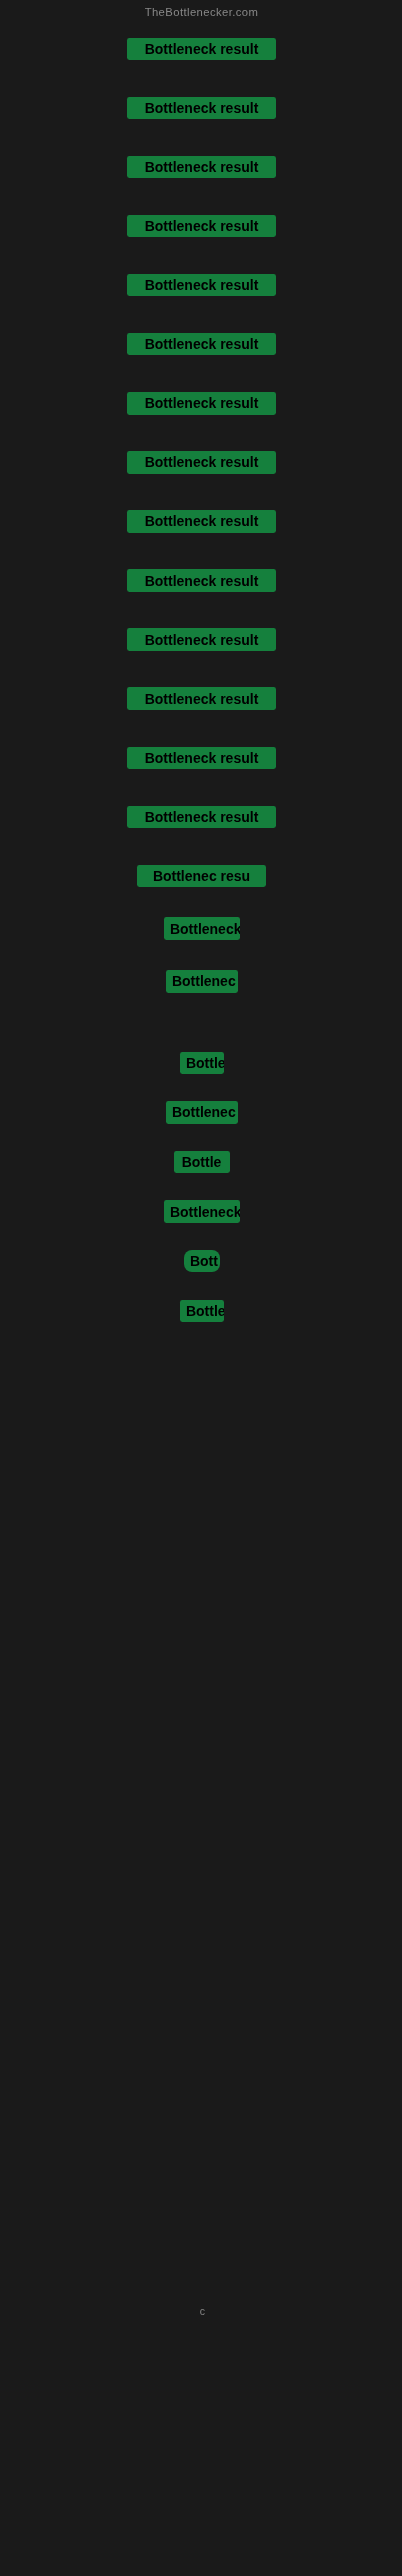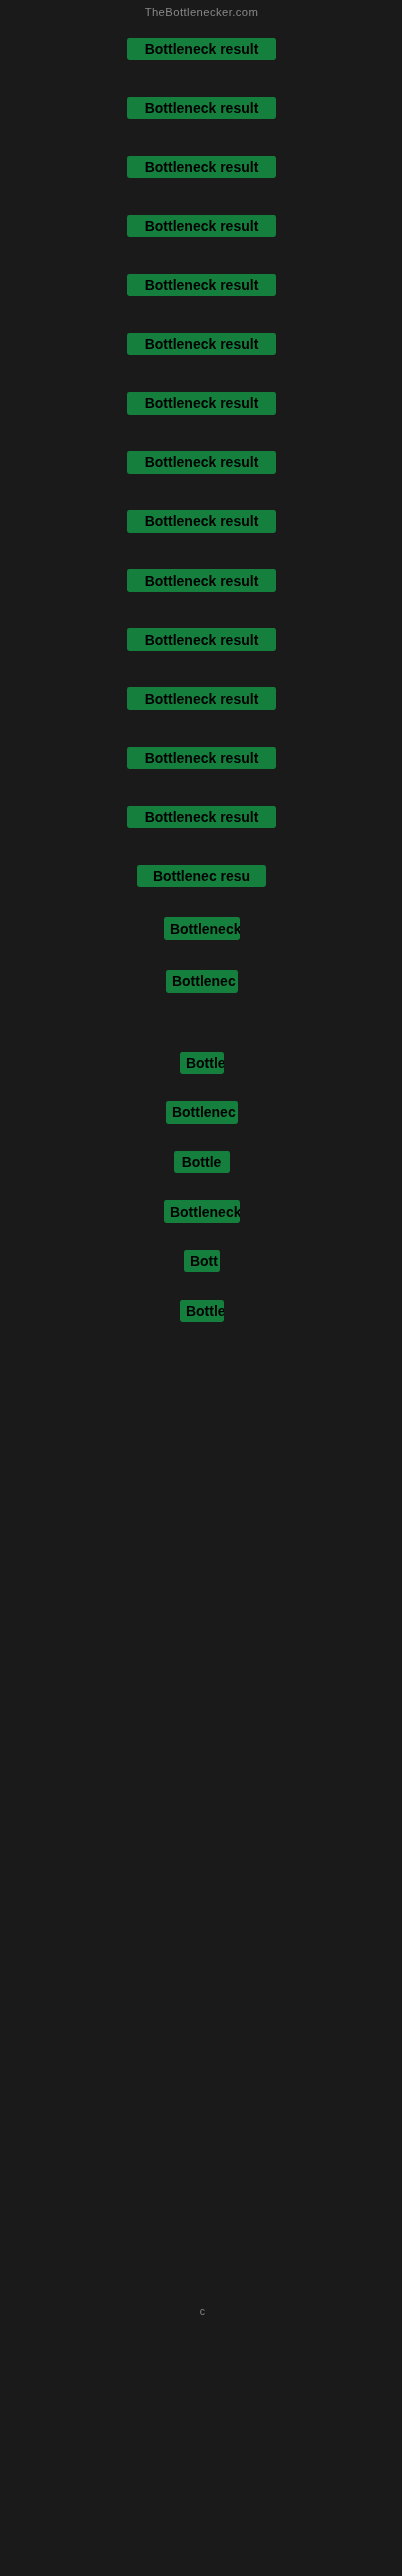--- a/index.html
+++ b/index.html
@@ -75,20 +75,20 @@
     <div class="item-row" style="padding-bottom: 24px;"><span class="bottleneck-badge" style="max-width: 149px; width: 149px;">Bottleneck result</span></div>
     <div class="item-row" style="padding-bottom: 24px;"><span class="bottleneck-badge" style="max-width: 149px; width: 149px;">Bottleneck result</span></div>
     <div class="item-row" style="padding-bottom: 24px;"><span class="bottleneck-badge" style="max-width: 149px; width: 149px;">Bottleneck result</span></div>
     <div class="item-row" style="padding-bottom: 17.7px;"><span class="bottleneck-badge" style="max-width: 129px; width: 129px;">Bottlenec resu</span></div>
     <div class="item-row" style="padding-bottom: 17.7px;"><span class="bottleneck-badge" style="max-width: 76px; width: 76px;">Bottleneck</span></div>
     <div class="item-row" style="padding-bottom: 14.5px;"><span class="bottleneck-badge" style="max-width: 72px; width: 72px;">Bottlenec</span></div>
     <div class="item-row" style="padding-bottom: 14.5px;"><span class="bottleneck-badge" style="max-width: 44px; width: 44px; margin-top: 32px;">Bottle</span></div>
     <div class="item-row" style="padding-bottom: 14.5px;"><span class="bottleneck-badge" style="max-width: 72px; width: 72px;">Bottlenec</span></div>
     <div class="item-row" style="padding-bottom: 14.5px;"><span class="bottleneck-badge" style="max-width: 56px; width: 56px;">Bottle</span></div>
     <div class="item-row" style="padding-bottom: 14.5px;"><span class="bottleneck-badge" style="max-width: 76px; width: 76px;">Bottleneck</span></div>
-    <div class="item-row" style="padding-bottom: 14.5px;"><span class="bottleneck-badge" style="max-width: 36px; width: 36px;">Bott</span></div>
+    <div class="item-row" style="padding-bottom: 14.5px;"><span class="bottleneck-badge" style="max-width: 36px; width: 36px; border-radius: 8px;">Bott</span></div>
     <div class="item-row" style="padding-bottom: 14.5px;"><span class="bottleneck-badge" style="max-width: 60px; width: 44px;">Bottlene</span></div>
   </div>
 
 <div class="single-char">
   <span>c</span>
 </div>
 
 
 </body></html>

